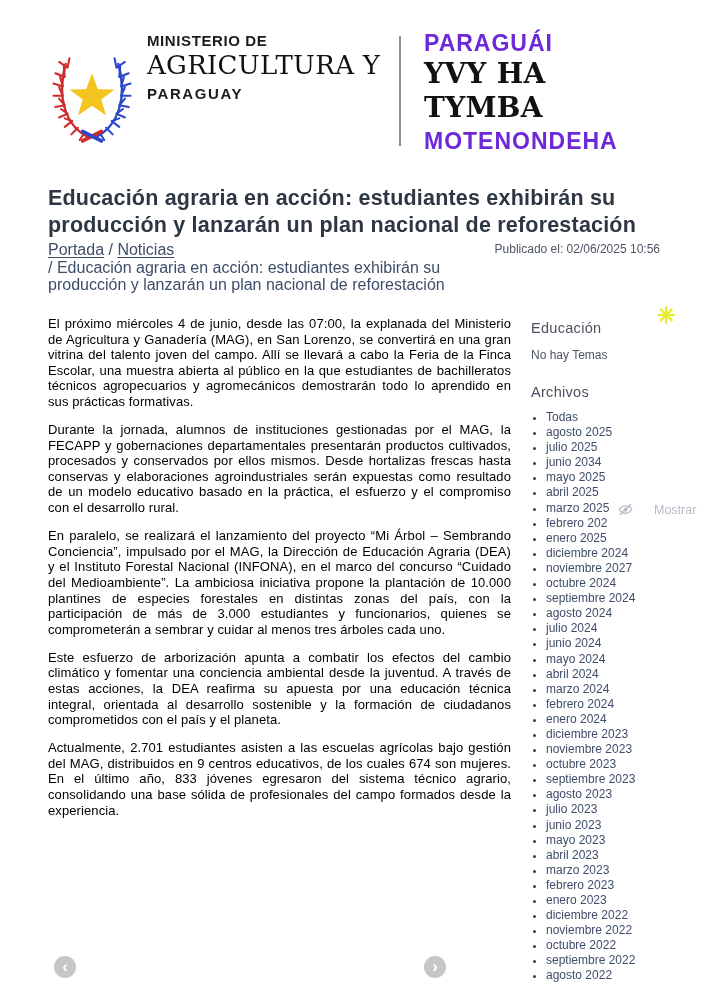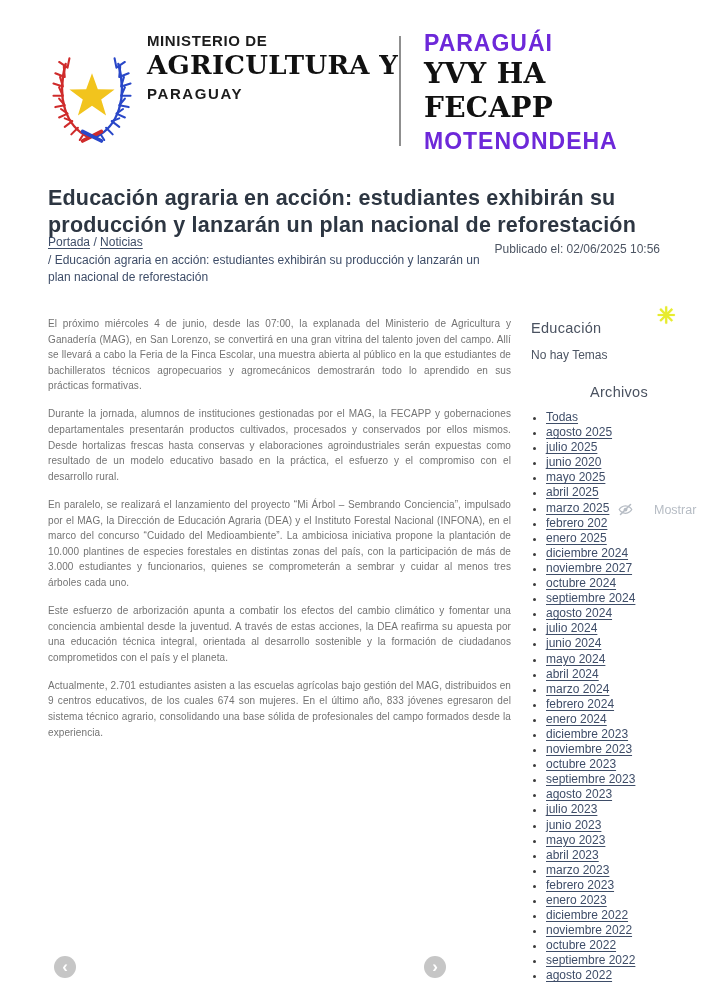--- a/index.html
+++ b/index.html
@@ -5,51 +5,51 @@
   * { margin:0; padding:0; box-sizing:border-box; }
   html,body { background:#ffffff; }
   body { font-family:"Liberation Sans", sans-serif; }
   .page { position:relative; width:707px; height:1000px; background:#fff; overflow:hidden; }
 
   
   .header { position:absolute; left:45px; top:28px; display:flex; }
   .logo-svg { width:94px; height:130px; display:block; }
   .brand-left { margin-left:8px; margin-top:4px; color:#1c1c1c; }
   .brand-line-sans-sm { font-size:15px; font-weight:700; letter-spacing:.6px; color:#1c1c1c; }
-  .brand-line-serif { font-family:"DejaVu Serif", serif; font-weight:700; font-size:26px; line-height:32px; letter-spacing:.3px; color:#111; }
+  .brand-line-serif { font-family:"DejaVu Serif", serif; font-weight:400; font-size:26px; line-height:32px; letter-spacing:.3px; color:#111; }
   .brand-left .brand-line-sans-sm.last { margin-top:4px; letter-spacing:1.6px; }
   .brand-divider { position:absolute; left:354px; top:8px; width:2px; height:110px; background:#8f8f8f; }
   .brand-right { position:absolute; left:379px; top:2px; color:#111; }
   .brand-right .line-sm { font-size:23px; font-weight:700; letter-spacing:1px; color:#6d28d9; }
   .brand-right .line-serif { font-family:"DejaVu Serif", serif; font-weight:700; font-size:28px; line-height:34px; letter-spacing:.3px; }
   .brand-right .line-sm.last { margin-top:3px; }
 
   
   .article-title { position:absolute; left:48px; top:185px; width:590px;
     font-size:21.5px; line-height:26.5px; font-weight:700; color:#2d3642; letter-spacing:.2px; }
-  .breadcrumb { position:absolute; left:48px; top:234px; width:440px;
-    font-size:12px; line-height:17.5px; color:#3e4d68; }
+  .breadcrumb { position:absolute; left:48px; top:241px; width:440px;
+    font-size:16px; line-height:17.5px; color:#3e4d68; }
   .breadcrumb a { color:#3e4d68; text-decoration:underline; text-underline-offset:2px; cursor:pointer; }
   .breadcrumb .sep { color:#3e4d68; }
   .breadcrumb .current { color:#3e4d68; }
   .published { position:absolute; right:47px; top:242px; font-size:12px; color:#4d5563; }
 
   .article-body { position:absolute; left:48px; top:316px; width:463px; }
-  .article-body p { font-size:10px; line-height:15.6px; color:#737373; text-align:justify;
+  .article-body p { font-size:13px; line-height:15.6px; color:#000000; text-align:justify;
     letter-spacing:.1px; margin-bottom:12.5px; }
 
   
   .sidebar { position:absolute; left:531px; top:320px; width:176px; }
   .sidebar-heading { font-size:14.5px; font-weight:400; color:#4a5260; letter-spacing:.3px; }
   .sidebar-empty { font-size:12px; color:#4d5563; margin-top:12px; }
-  .sidebar-heading.archives { margin-top:22px;text-align:center; }
+  .sidebar-heading.archives { margin-top:22px; }
   .archives-list { margin-top:10px; padding-left:15px; list-style:disc; }
   .archives-list li { font-size:12px; line-height:15.1px; color:#3c3c3c; }
   .archives-list li::marker { color:#3c3c3c; font-size:11px; }
-  .archives-list a { color:#3e4d68; text-decoration:underline; text-underline-offset:2px; cursor:pointer; }
+  .archives-list a { color:#3e4d68; text-underline-offset:2px; cursor:pointer; }
 
   .asterisk-icon { position:absolute; left:657px; top:305px; font-size:22px; line-height:22px;
     color:#e7ec2e; font-weight:700; text-shadow:0 0 1px #e7ec2e; }
 
   .show-tooltip { position:absolute; left:616px; top:502px; display:flex; align-items:center; gap:21px;
     background:rgba(255,255,255,.85); padding:0 2px; }
   .show-tooltip .tip-label { font-size:12.5px; color:#b6bcc4; }
   .show-tooltip svg { width:15px; height:15px; }
 
   
@@ -89,21 +89,21 @@
     <div class="brand-left">
       <div class="brand-line-sans-sm">MINISTERIO DE</div>
       <div class="brand-line-serif">AGRICULTURA Y</div>
       <div class="brand-line-sans-sm last">PARAGUAY</div>
     </div>
 
     <div class="brand-divider"></div>
 
     <div class="brand-right">
       <div class="line-sm">PARAGUÁI</div>
-      <div class="line-serif">YVY HA FECAPP</div>
+      <div class="line-serif">YVY HA TYMBA</div>
       <div class="line-sm last">MOTENONDEHA</div>
     </div>
   </div>
 
   <h1 class="article-title">Educación agraria en acción: estudiantes exhibirán su producción y lanzarán un plan nacional de reforestación</h1>
 
   <nav class="breadcrumb">
     <a>Portada</a>
     <span class="sep">/</span>
     <a>Noticias</a>
@@ -128,21 +128,21 @@
 
   <aside class="sidebar">
     <h3 class="sidebar-heading">Educación</h3>
     <div class="sidebar-empty">No hay Temas</div>
     <h3 class="sidebar-heading archives">Archivos</h3>
     <ul class="archives-list">
 
     <li><a>Todas</a></li>
         <li><a>agosto 2025</a></li>
         <li><a>julio 2025</a></li>
-        <li><a>junio 2020</a></li>
+        <li><a>junio 2034</a></li>
         <li><a>mayo 2025</a></li>
         <li><a>abril 2025</a></li>
         <li><a>marzo 2025</a></li>
         <li><a>febrero 202</a></li>
         <li><a>enero 2025</a></li>
         <li><a>diciembre 2024</a></li>
         <li><a>noviembre 2027</a></li>
         <li><a>octubre 2024</a></li>
         <li><a>septiembre 2024</a></li>
         <li><a>agosto 2024</a></li>

